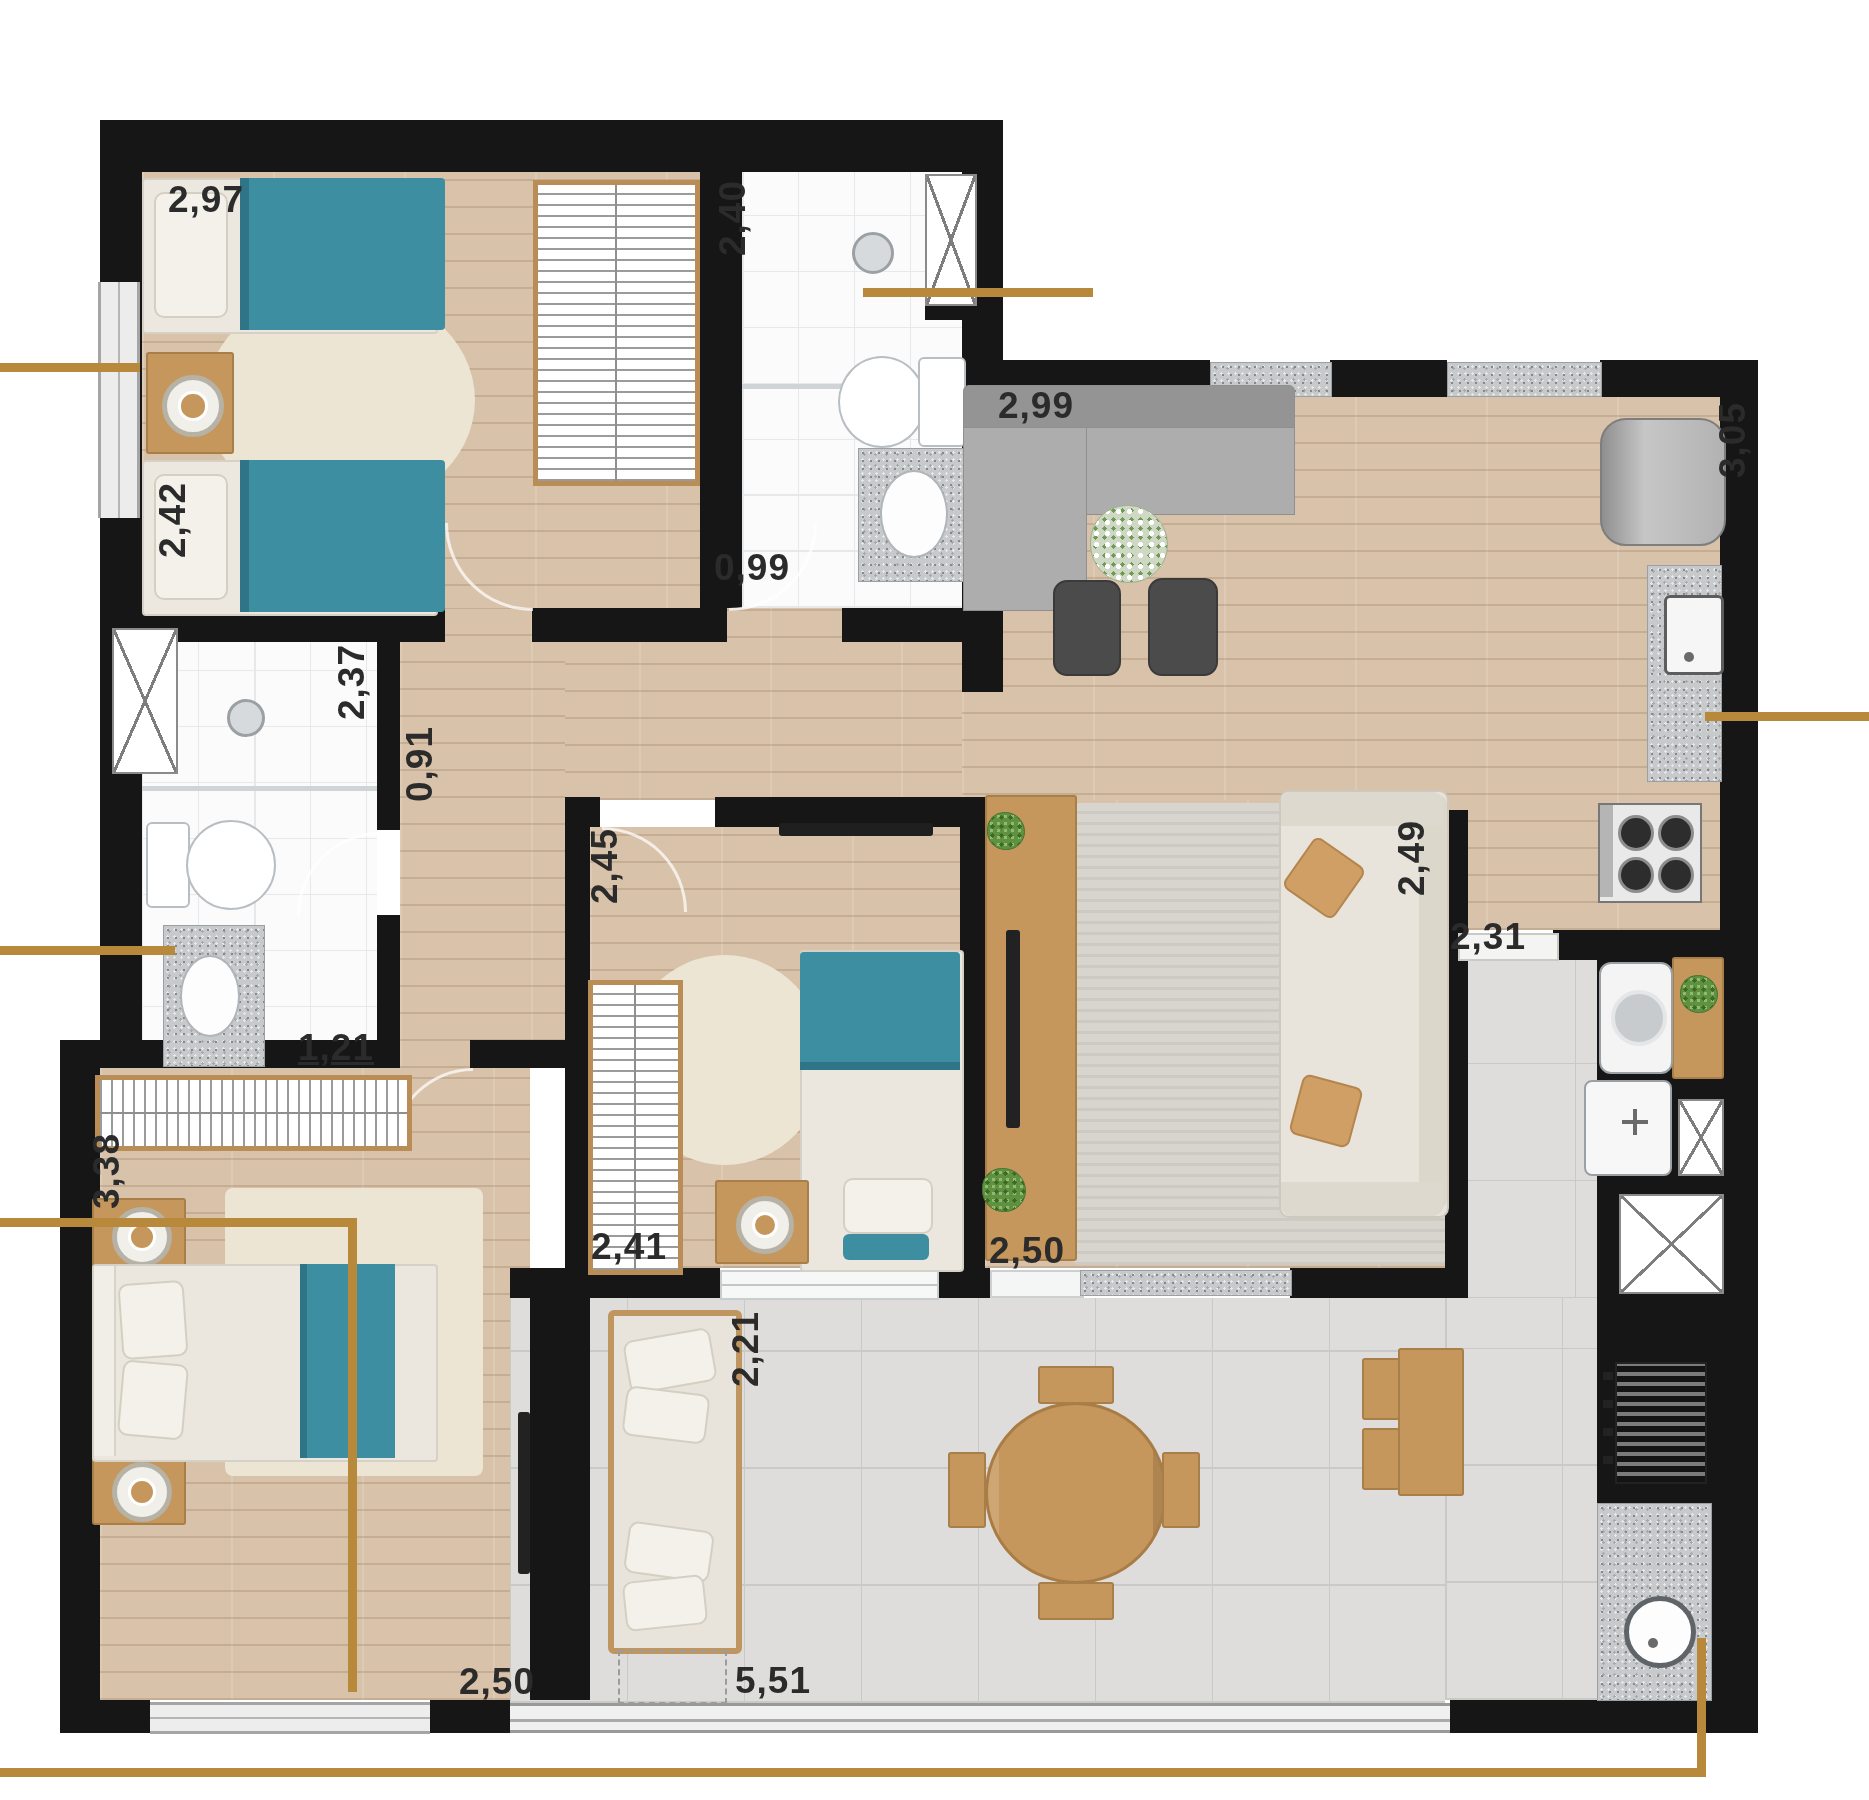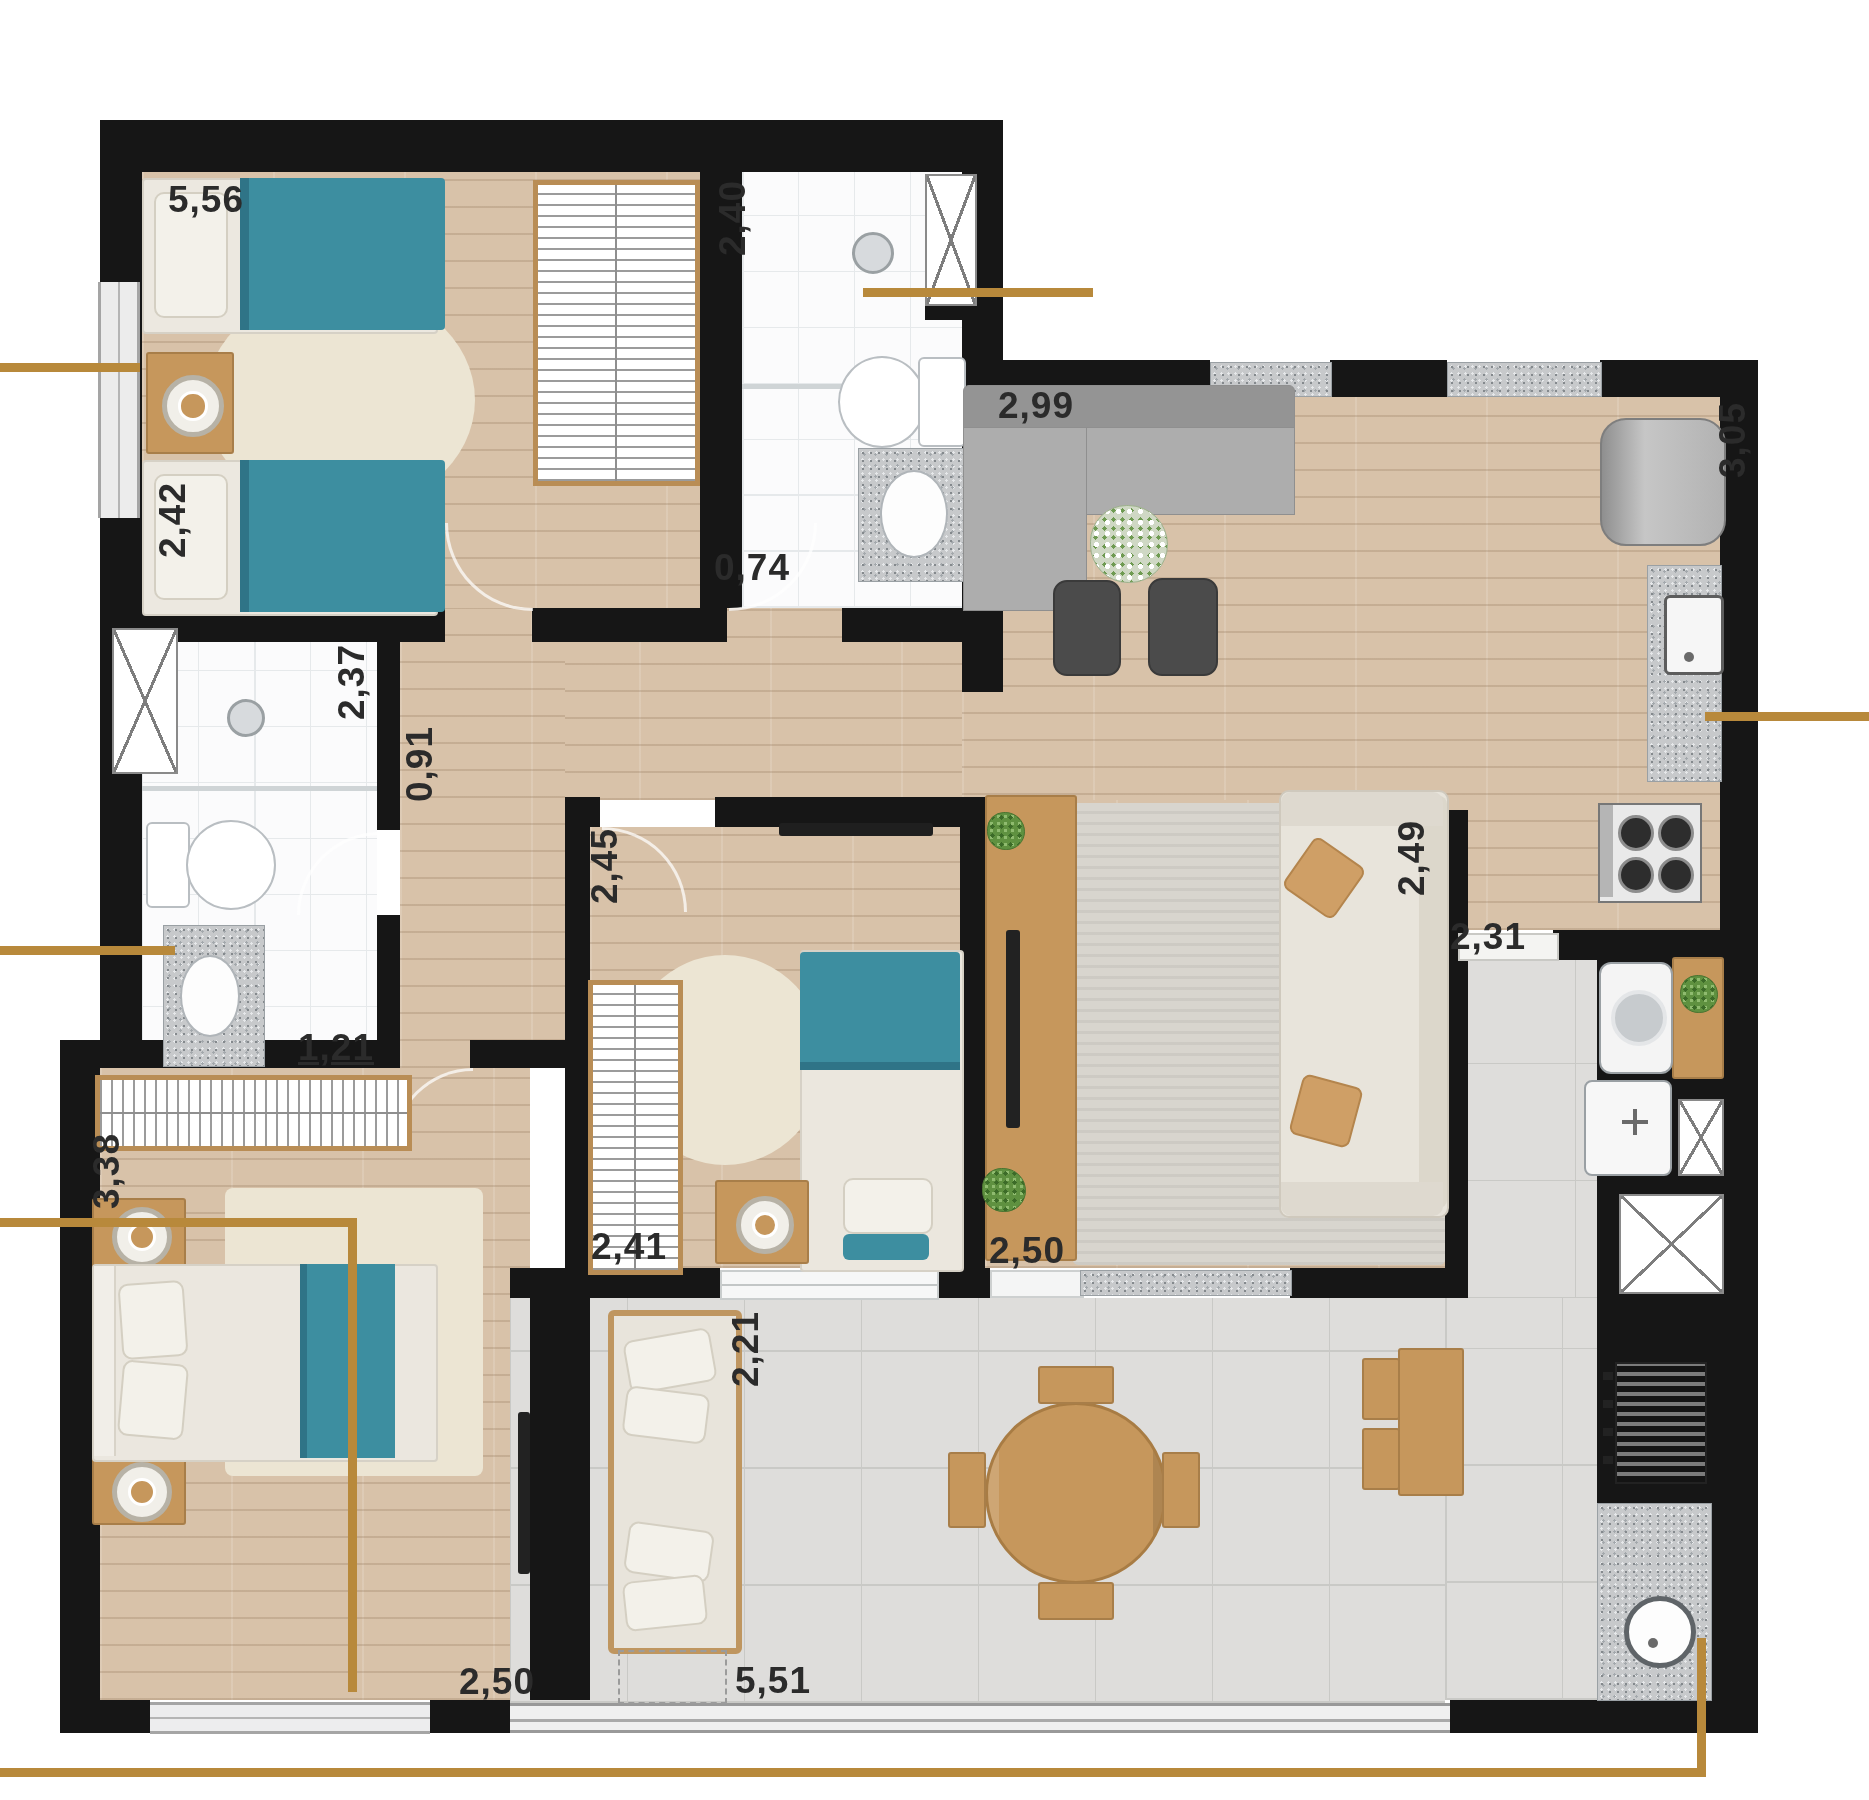--- a/index.html
+++ b/index.html
@@ -254,24 +254,24 @@
 
   <div class="gold" style="left:0;top:363px;width:140px;height:9px;"></div>
   <div class="gold" style="left:0;top:946px;width:175px;height:9px;"></div>
   <div class="gold" style="left:863px;top:288px;width:230px;height:9px;"></div>
   <div class="gold" style="left:1705px;top:712px;width:164px;height:9px;"></div>
   <div class="gold" style="left:0;top:1218px;width:357px;height:9px;"></div>
   <div class="gold" style="left:348px;top:1218px;width:9px;height:474px;"></div>
   <div class="gold" style="left:0;top:1768px;width:1706px;height:9px;"></div>
   <div class="gold" style="left:1697px;top:1638px;width:9px;height:139px;"></div>
 
-  <div class="dim" style="left:206px;top:200px;">5,56</div>
+  <div class="dim" style="left:206px;top:200px;">2,97</div>
   <div class="dim v" style="left:173px;top:520px;">2,42</div>
   <div class="dim v" style="left:733px;top:218px;">2,40</div>
-  <div class="dim" style="left:752px;top:568px;">0,74</div>
+  <div class="dim" style="left:752px;top:568px;">0,99</div>
   <div class="dim" style="left:1036px;top:406px;">2,99</div>
   <div class="dim v" style="left:1733px;top:440px;">3,05</div>
   <div class="dim v" style="left:352px;top:682px;">2,37</div>
   <div class="dim v" style="left:420px;top:764px;">0,91</div>
   <div class="dim v" style="left:605px;top:866px;">2,45</div>
   <div class="dim v" style="left:1412px;top:858px;">2,49</div>
   <div class="dim" style="left:1488px;top:937px;">2,31</div>
   <div class="dim" style="left:336px;top:1048px;text-decoration:underline;">1,21</div>
   <div class="dim v" style="left:107px;top:1171px;">3,38</div>
   <div class="dim" style="left:629px;top:1247px;">2,41</div>

